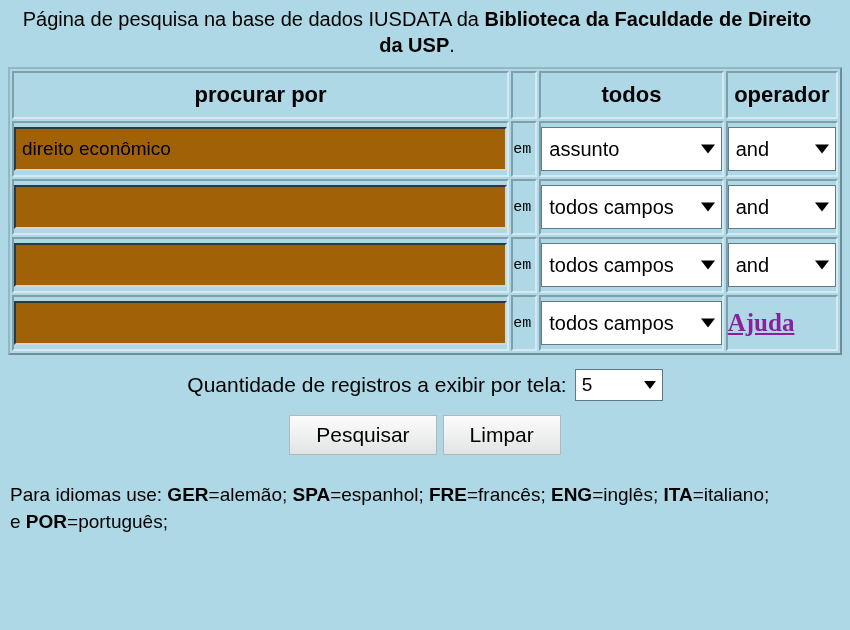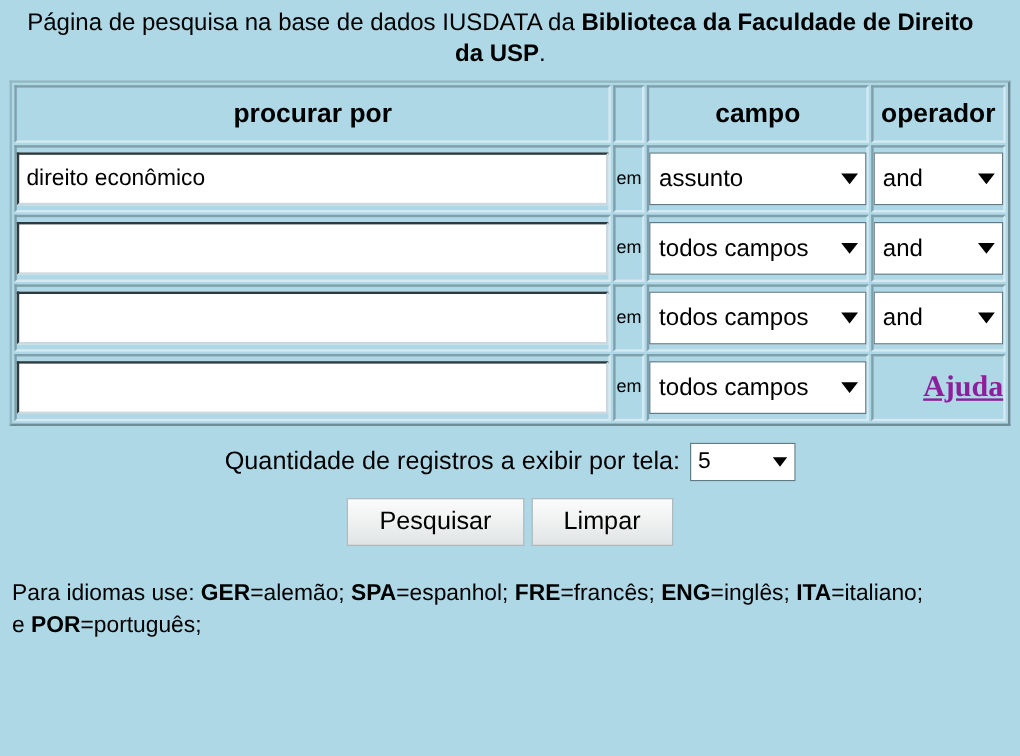--- a/index.html
+++ b/index.html
@@ -51,40 +51,40 @@
     font-weight: bold;
     height: 44px;
     padding: 0 4px;
   }
   th.col-head-blank {
     width: 22px;
     padding: 0;
   }
 
   td.cell-term   { width: 492px; padding: 4px 3px; }
-  td.cell-em     { width: 22px;  text-align: center; vertical-align: middle; }
+  td.cell-em     { width: 22px;  text-align: left; vertical-align: middle; font-family: Liberation Mono, monospace; }
   td.cell-field  { width: 180px; padding: 4px 3px; }
   td.cell-op     { width: 108px; padding: 4px 3px; }
 
   .row-h { height: 56px; }
 
   .em-label {
     font-size: 15px;
     line-height: 1;
   }
 
   
   input.term-input {
     box-sizing: border-box;
     width: 100%;
     height: 44px;
     font-family: "Liberation Sans", sans-serif;
     font-size: 19px;
     padding: 2px 6px;
-    background: #ffffff;
+    background: #a16207;
     color: #000;
     border: 2px solid;
     border-color: #2b3a40 #c9d9df #c9d9df #2b3a40;
     outline: none;
   }
 
   .sel {
     position: relative;
     box-sizing: border-box;
     height: 44px;
@@ -104,21 +104,21 @@
     right: 6px;
     top: 50%;
     transform: translateY(-50%);
     width: 0; height: 0;
     border-left: 7px solid transparent;
     border-right: 7px solid transparent;
     border-top: 9px solid #000000;
   }
 
   .help-cell {
-    text-align: right;
+    text-align: left;
     vertical-align: middle;
   }
   a.help-link {
     font-size: 25px;
     font-weight: bold;
     color: #8c1f9c;
     text-decoration: underline;
     font-family: "Liberation Serif", serif;
   }
 
@@ -177,21 +177,21 @@
 <div class="page-header">
   <span>Página de pesquisa na base de dados IUSDATA da </span><b>Biblioteca da Faculdade de Direito da USP</b><span>.</span>
 </div>
 
 <div class="search-table-wrap">
   <table class="search-table">
     <tbody>
       <tr>
         <th class="col-head">procurar por</th>
         <th class="col-head-blank"></th>
-        <th class="col-head">campo</th>
+        <th class="col-head">todos</th>
         <th class="col-head">operador</th>
       </tr>
 
       <tr class="row-h">
         <td class="cell-term">
           <input class="term-input" type="text" value="direito econômico" style="">
         </td>
         <td class="cell-em">
           <span class="em-label">em</span>
         </td>

